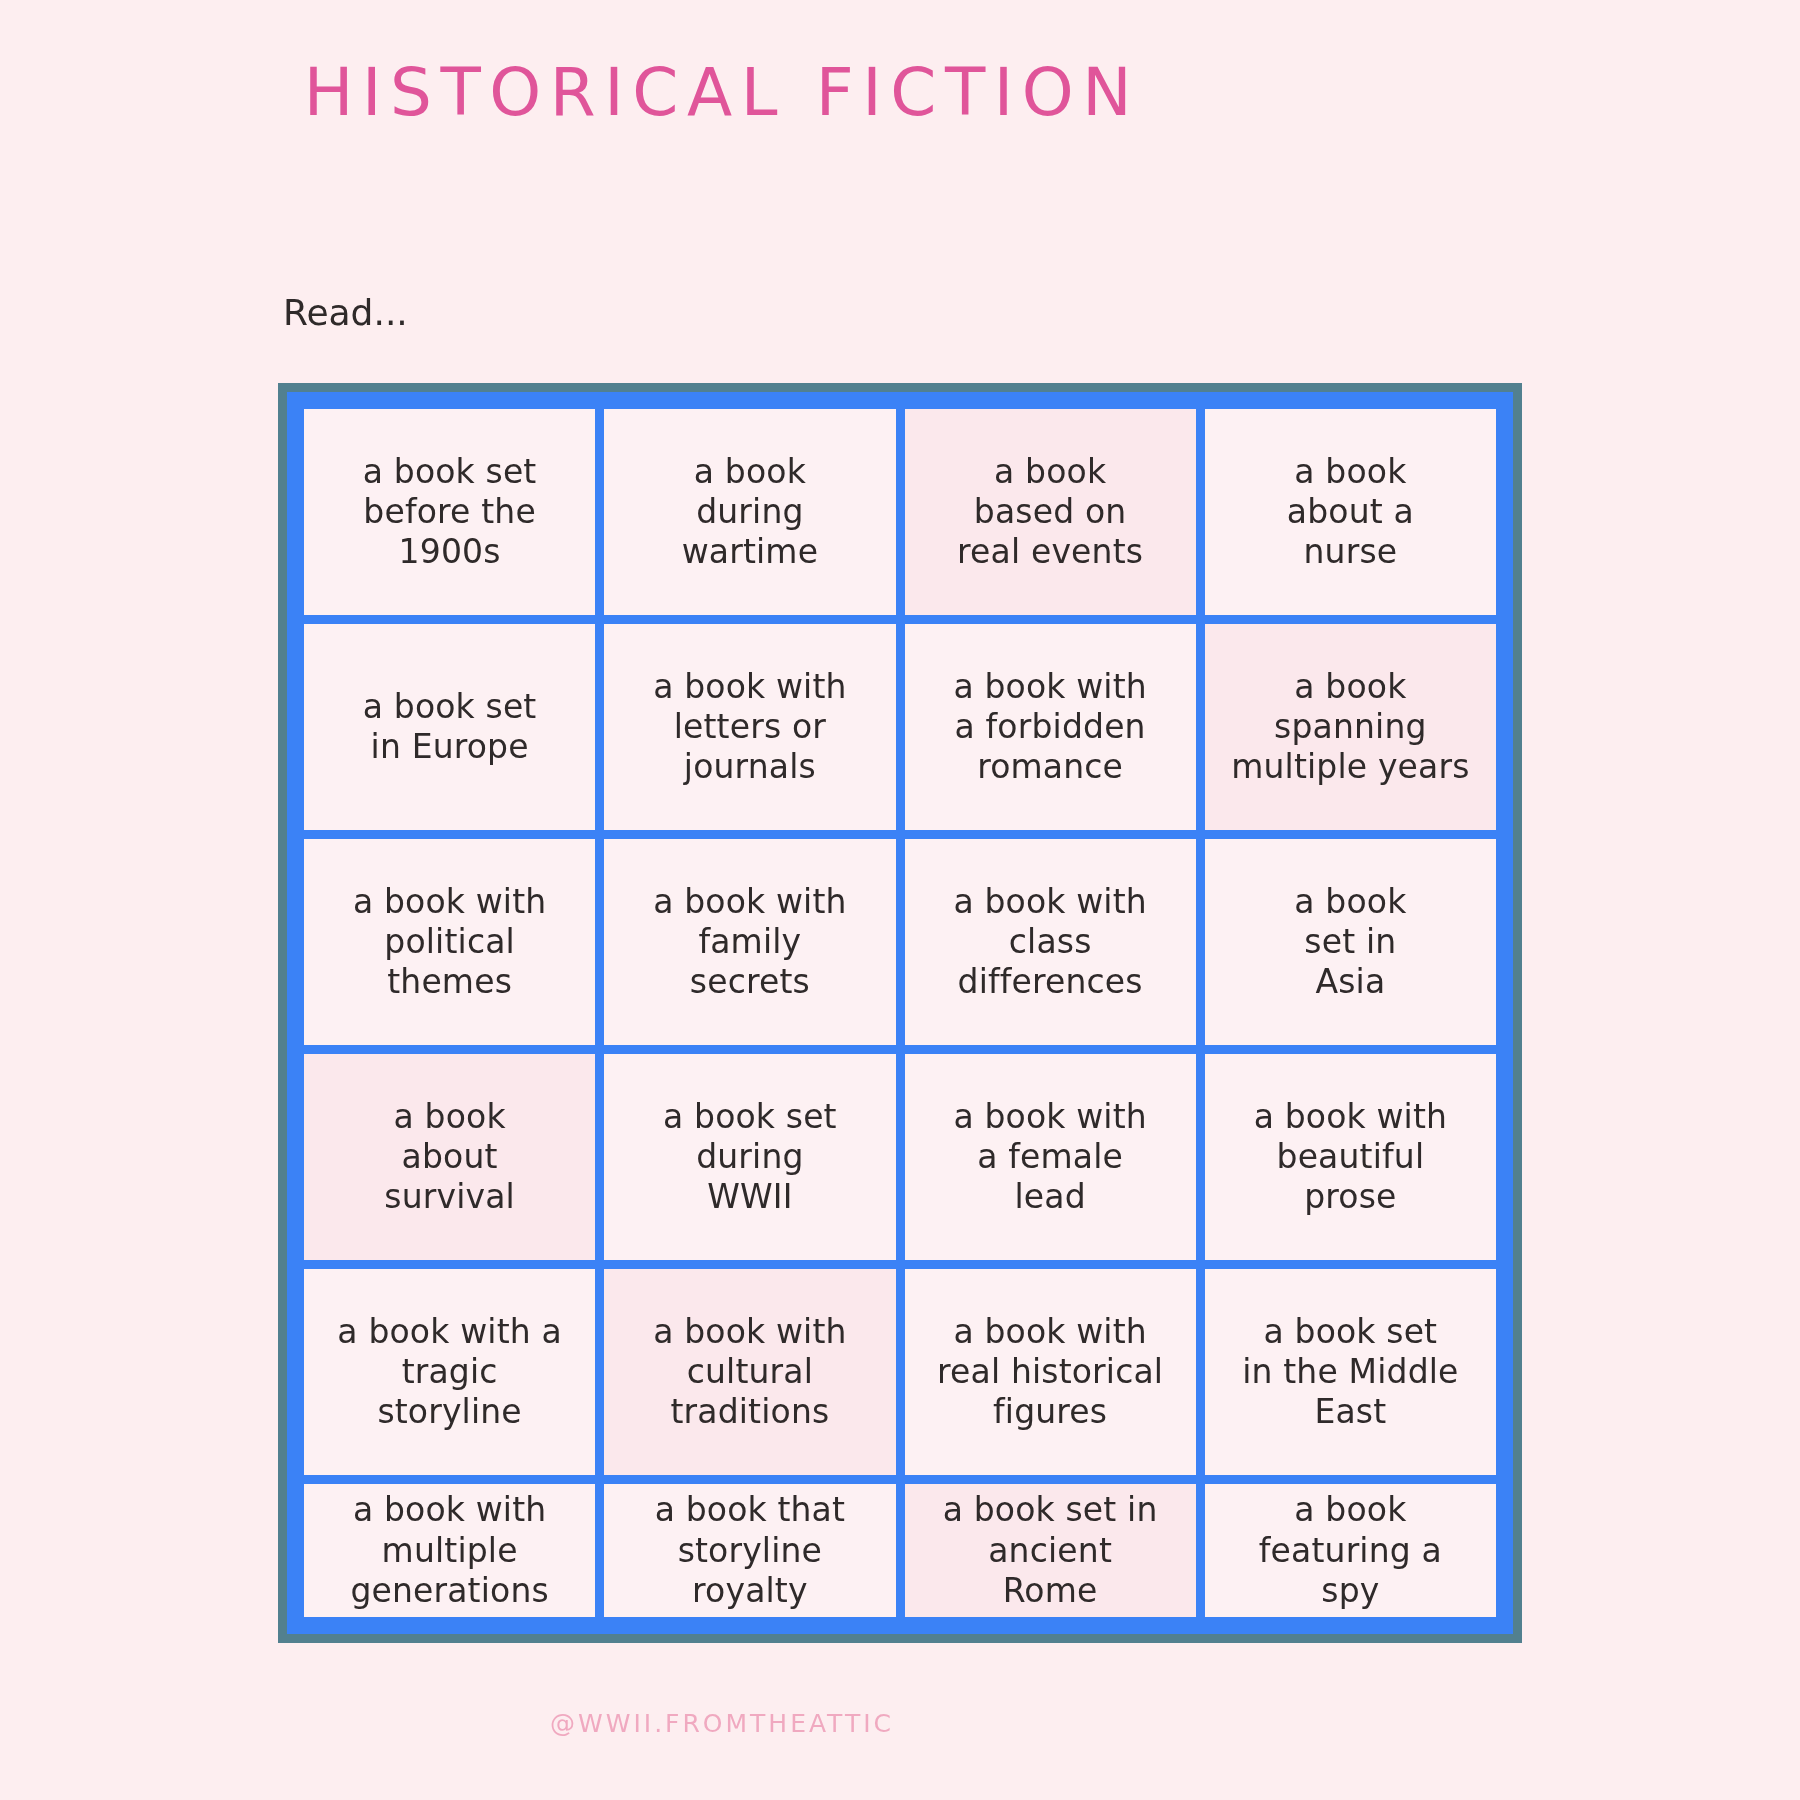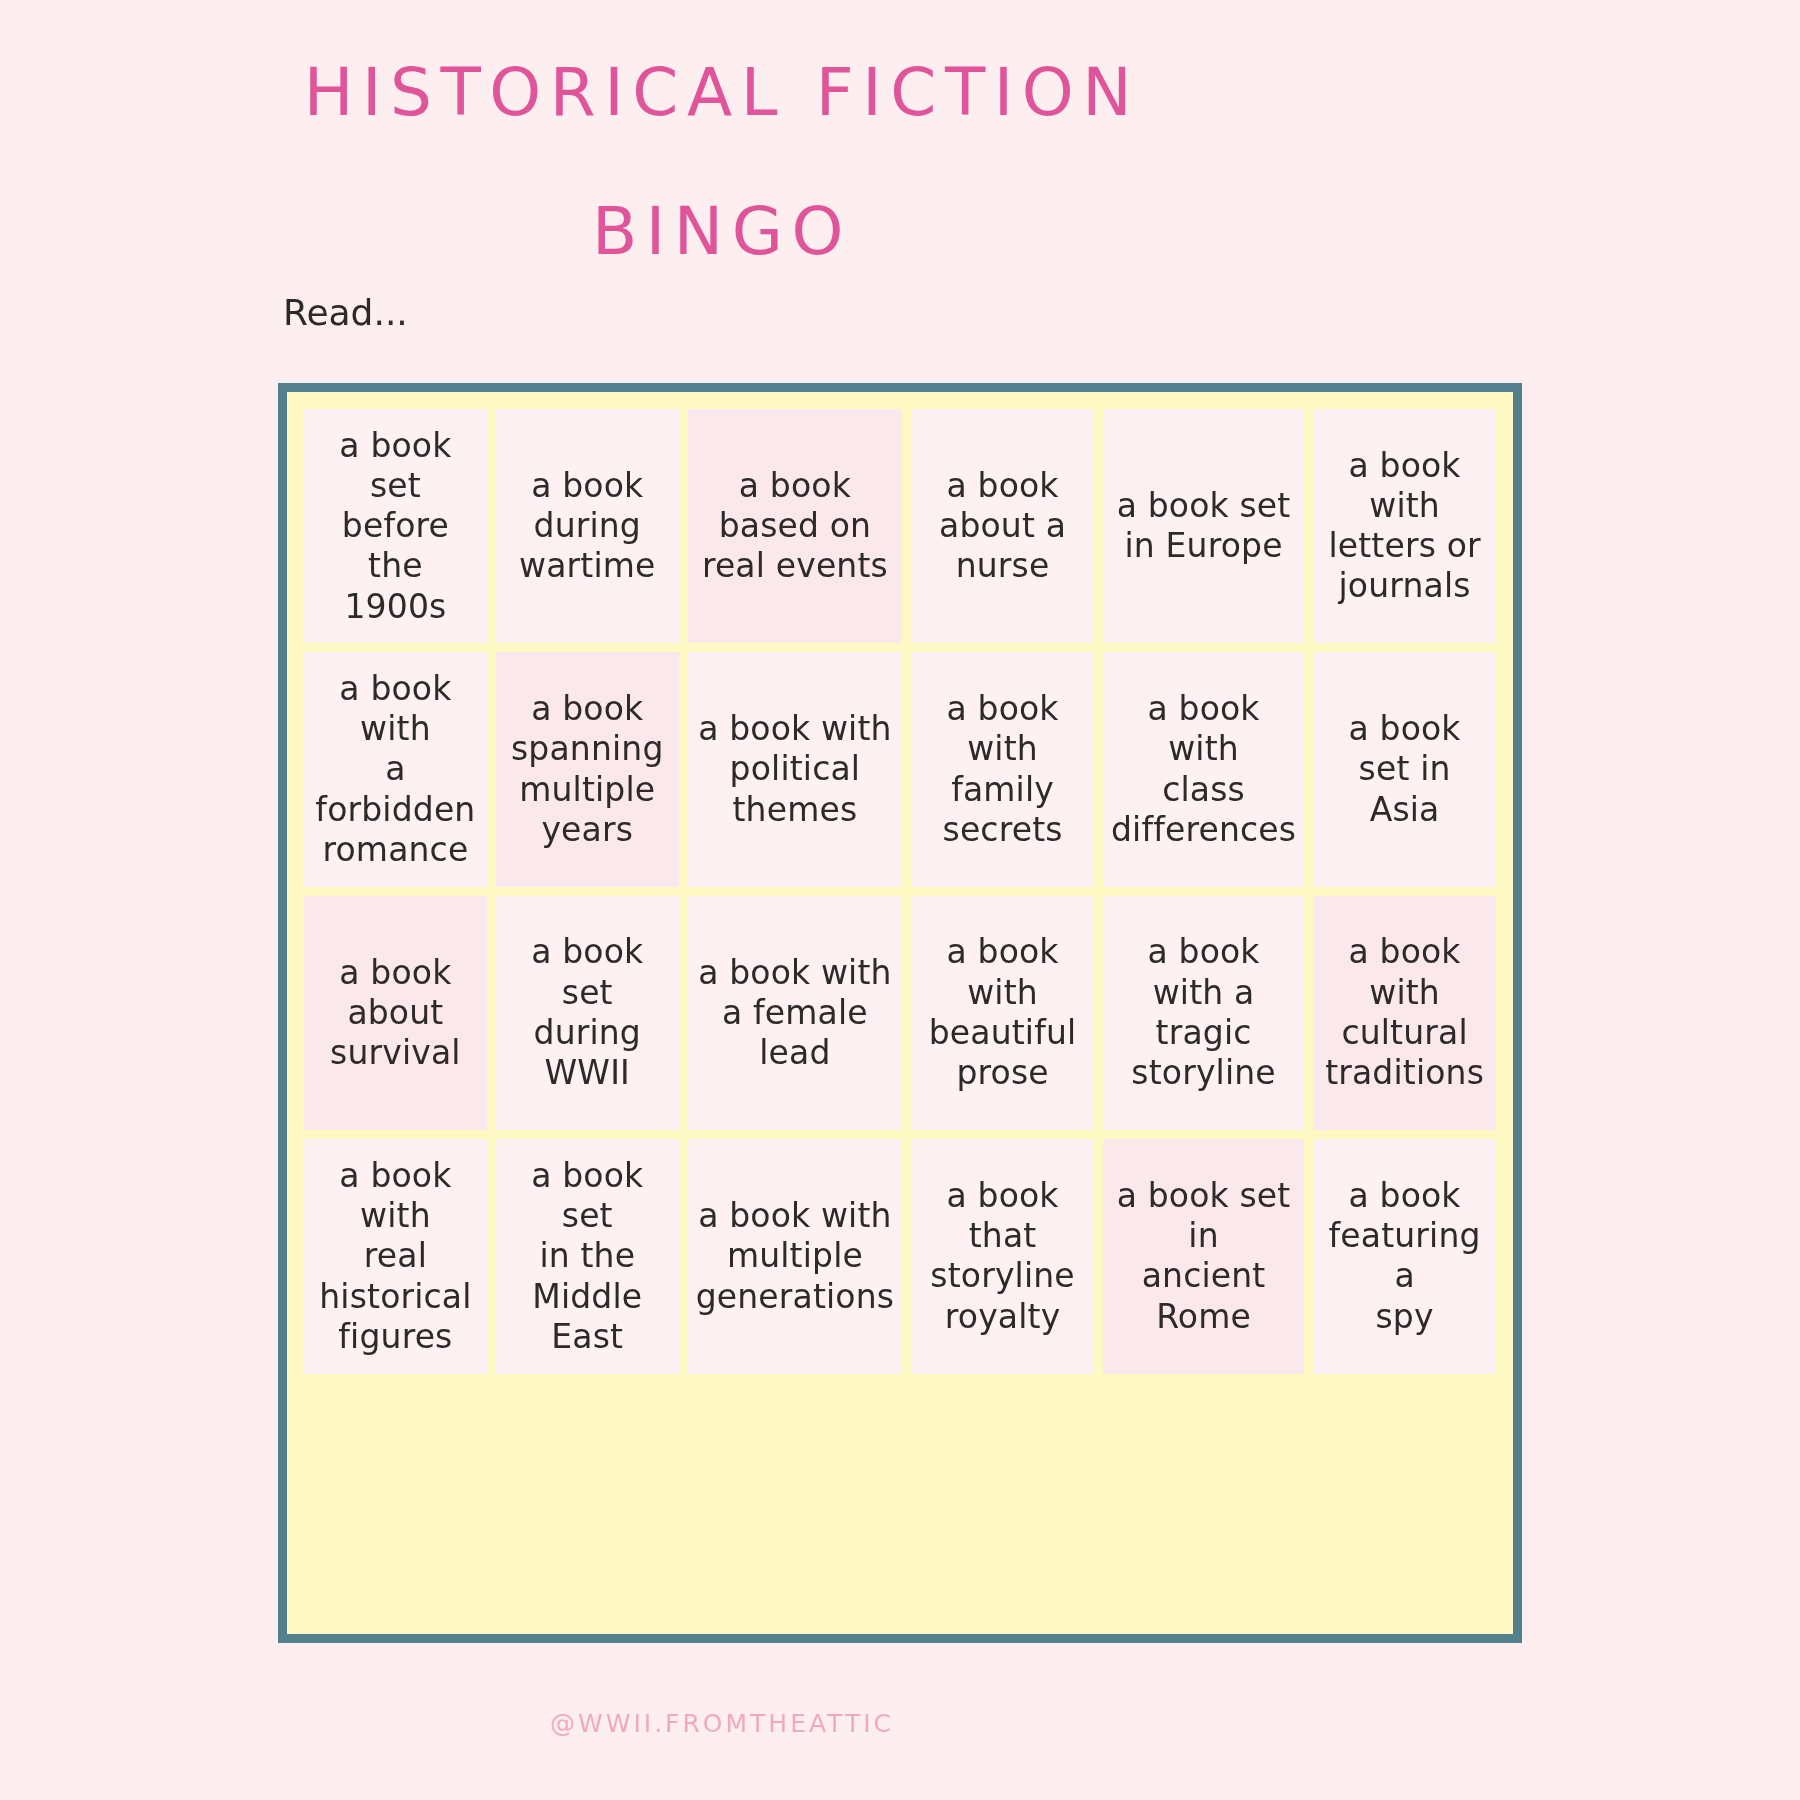--- a/index.html
+++ b/index.html
@@ -45,24 +45,24 @@
   }
   .board {
     position: absolute;
     left: 278px;
     top: 383px;
     width: 1244px;
     height: 1260px;
     box-sizing: border-box;
     border: 9px solid #52808f;
     display: grid;
-    grid-template-columns: repeat(6, 1fr);
+    grid-template-columns: repeat(4, 1fr);
     grid-template-rows: repeat(5, 1fr);
     gap: 9px;
-    background: #fef9c3;
+    background: #3b82f6;
     padding: 17px;
   }
   .cell {
     background: #fdf1f3;
     display: flex;
     align-items: center;
     justify-content: center;
     text-align: center;
     padding: 6px 8px;
     box-sizing: border-box;
@@ -89,21 +89,20 @@
     letter-spacing: 0.12em;
     font-family: "DejaVu Sans", sans-serif;
   }
 </style>
 </head>
 <body>
 
 <div class="page">
 
   <h1 class="title title-line1">HISTORICAL FICTION</h1>
-  <h1 class="title title-line2">BINGO</h1>
 
   <div class="read-label">Read...</div>
 
   <div class="board">
     <div class="cell">
         <span class="cell-text">a book set
 before the
 1900s</span>
       </div>
     <div class="cell">

